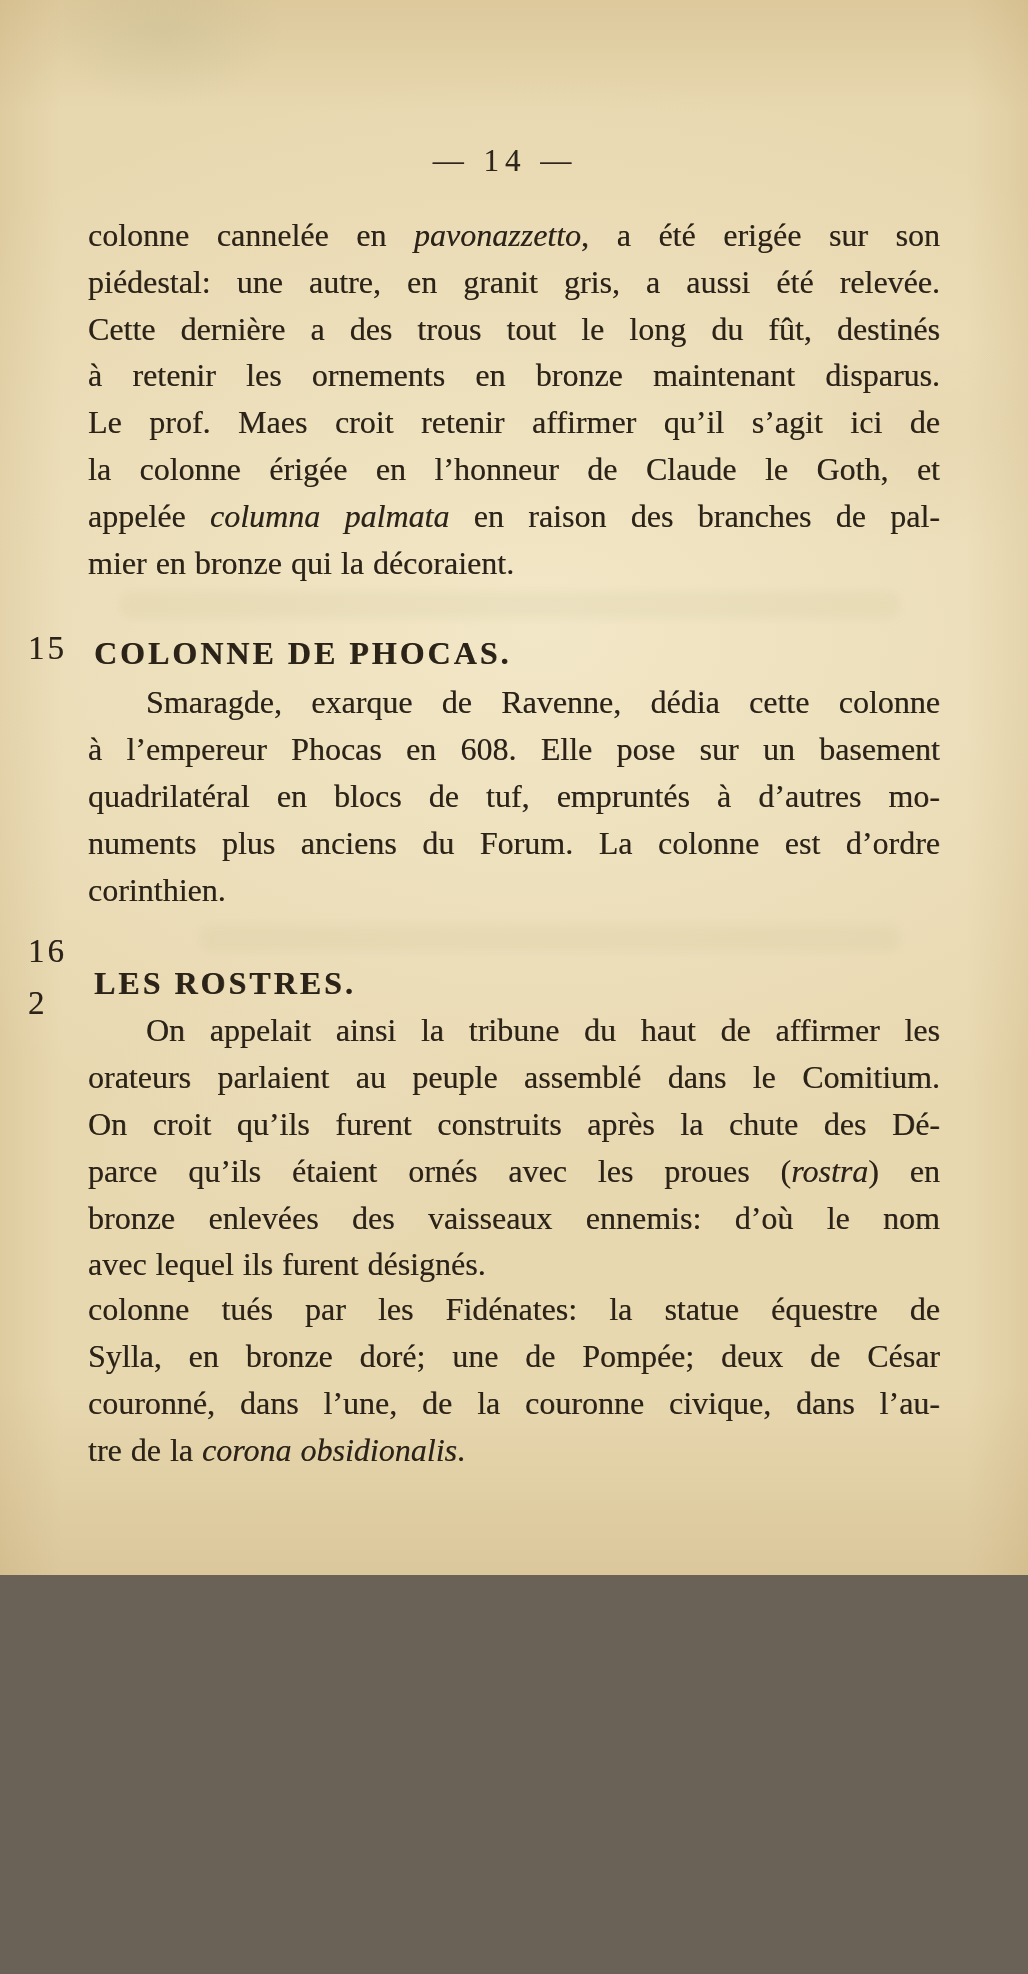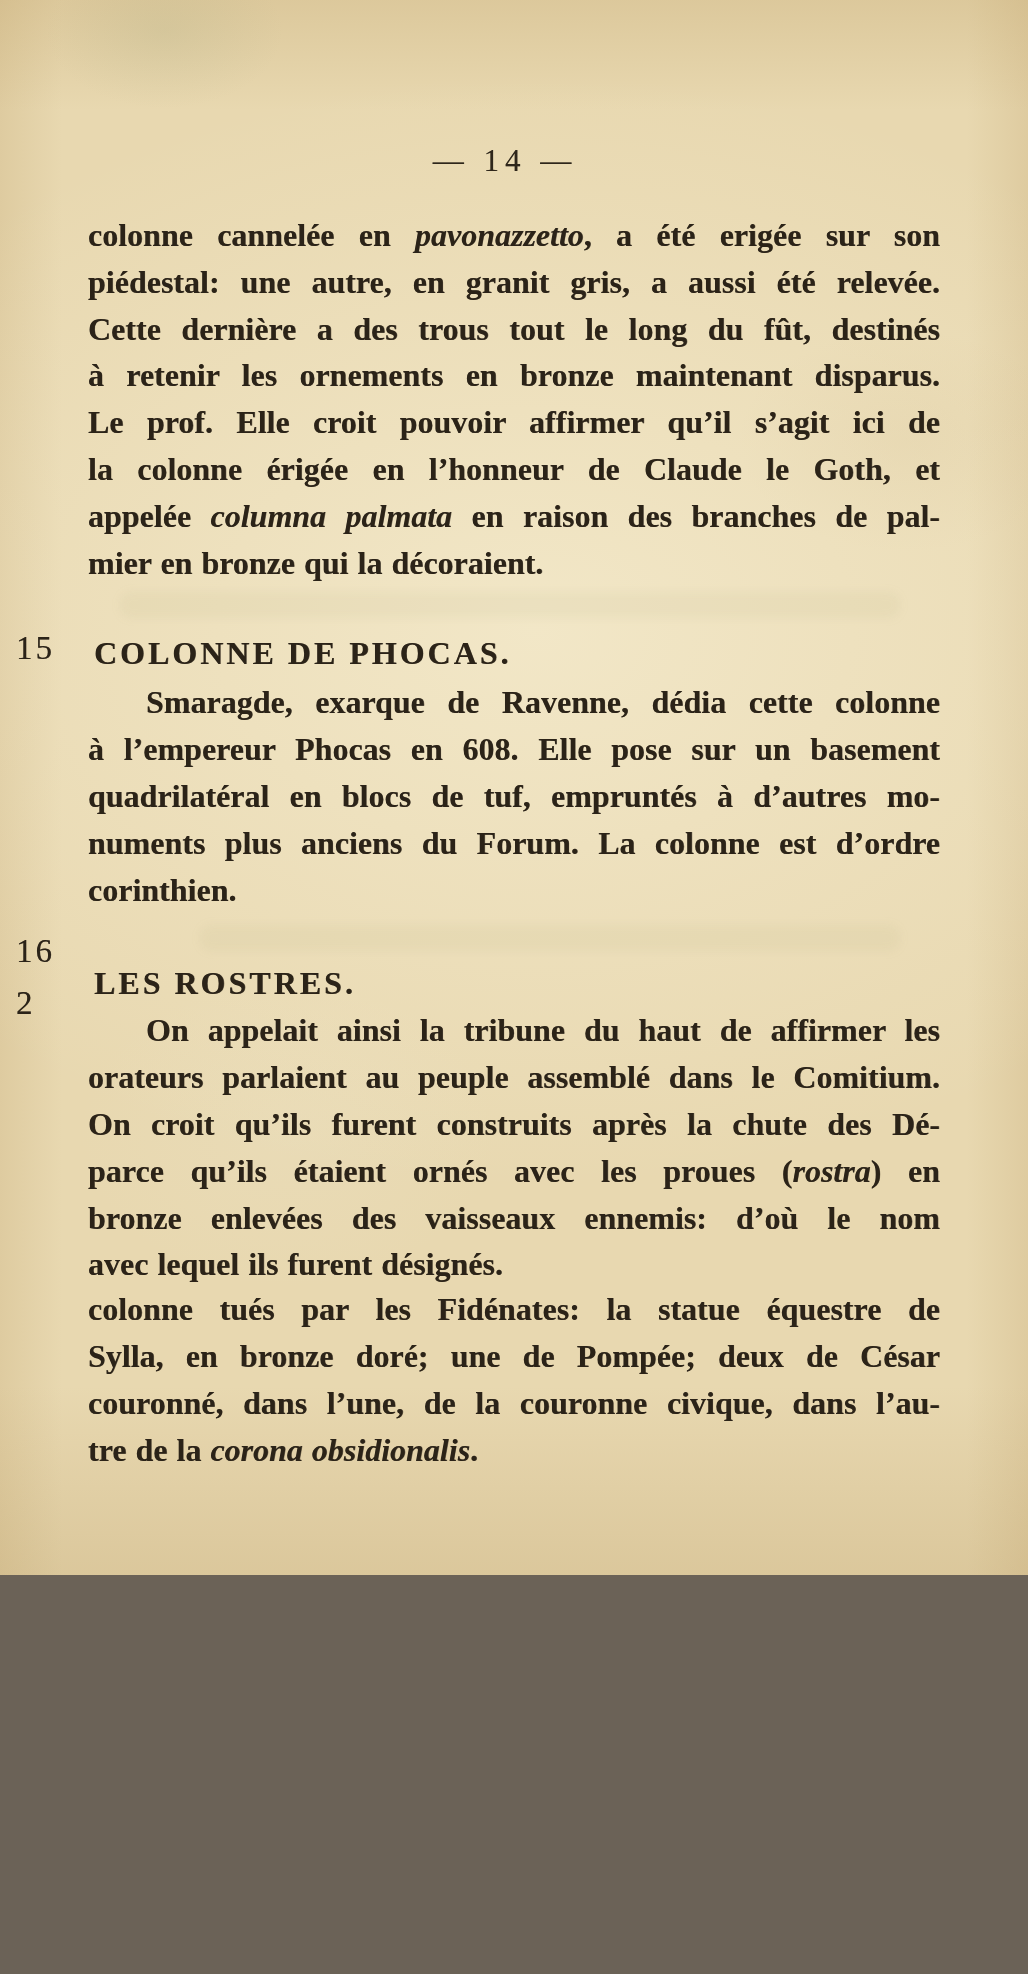--- a/index.html
+++ b/index.html
@@ -39,41 +39,40 @@
     font-size: 32px;
     line-height: 46.8px;
     text-shadow: 0.35px 0.35px 0.6px rgba(43,35,24,0.55);
   }
   .line {
     height: 46.8px;
     overflow: hidden;
     text-align: justify;
     text-align-last: justify;
     word-spacing: 1px;
-    font-weight: bold;
   }
   .line.indent { text-indent: 58px; }
   .line.last { text-align-last: left; }
   .it { font-style: italic; }
   .heading {
     margin: 0;
     font-size: 32px;
     line-height: 47px;
     font-weight: bold;
     letter-spacing: 3px;
     padding-left: 6px;
     text-shadow: 0.4px 0.4px 0.6px rgba(43,35,24,0.6);
   }
   .heading.h-phocas { margin-top: 44px; }
   .heading.h-rostres { margin-top: 47px; }
   .para.p-b { margin-top: 2px; }
   .para.p-d { margin-top: -2px; }
   .margin-num {
     position: absolute;
-    left: 16px;
+    left: 28px;
     font-size: 33px;
     line-height: 47px;
     letter-spacing: 3px;
     text-shadow: 0.35px 0.35px 0.6px rgba(43,35,24,0.55);
   }
   .num-15 { top: 625px; }
   .num-16 { top: 928px; }
   .num-17 { top: 980px; }
   
   .smudge {
@@ -129,21 +128,21 @@
   <div class="margin-num num-15">15</div>
   <div class="margin-num num-16">16</div>
   <div class="margin-num num-17">2</div>
 
   <div class="column">
     <div class="para p-a">
         <div class="line"><span>colonne cannelée en </span><span class="it">pavonazzetto</span><span>, a été erigée sur son</span></div>
         <div class="line"><span>piédestal: une autre, en granit gris, a aussi été relevée.</span></div>
         <div class="line"><span>Cette dernière a des trous tout le long du fût, destinés</span></div>
         <div class="line"><span>à retenir les ornements en bronze maintenant disparus.</span></div>
-        <div class="line"><span>Le prof. Elle croit pouvoir affirmer qu’il s’agit ici de</span></div>
+        <div class="line"><span>Le prof. Maes croit retenir affirmer qu’il s’agit ici de</span></div>
         <div class="line"><span>la colonne érigée en l’honneur de Claude le Goth, et</span></div>
         <div class="line"><span>appelée </span><span class="it">columna palmata</span><span> en raison des branches de pal-</span></div>
         <div class="line last"><span>mier en bronze qui la décoraient.</span></div>
       </div>
 
     <h2 class="heading h-phocas">COLONNE DE PHOCAS.</h2>
 
     <div class="para p-b">
         <div class="line indent"><span>Smaragde, exarque de Ravenne, dédia cette colonne</span></div>
         <div class="line"><span>à l’empereur Phocas en 608. Elle pose sur un basement</span></div>

